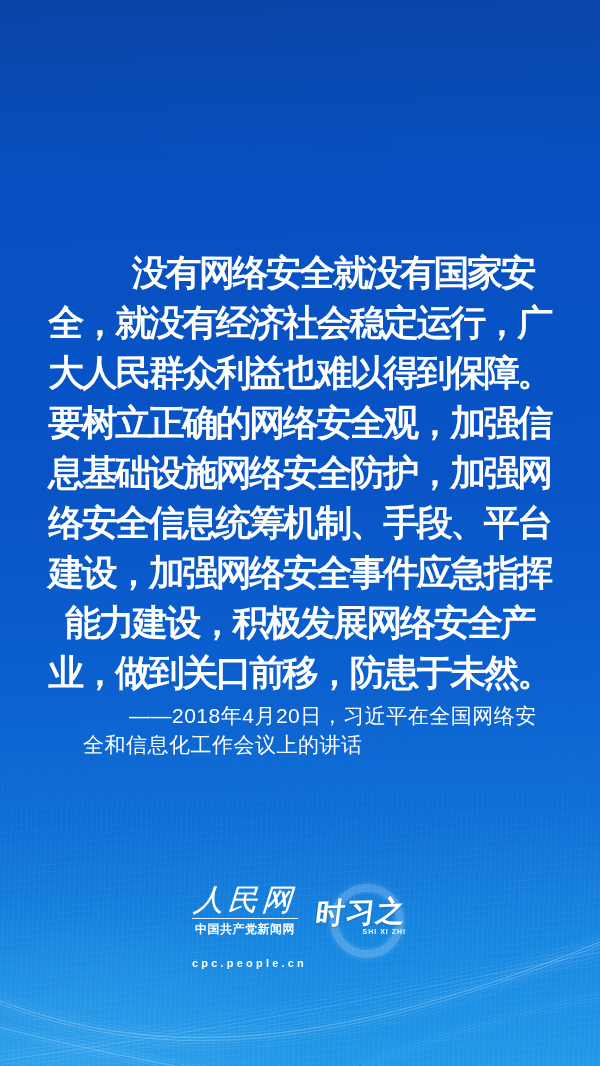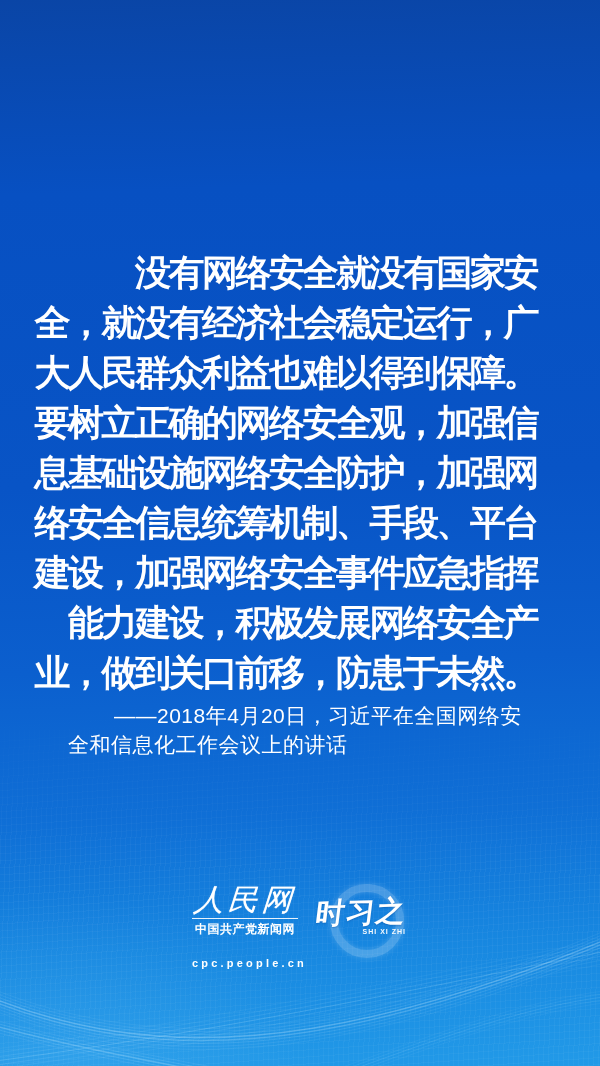--- a/index.html
+++ b/index.html
@@ -25,33 +25,33 @@
     background:
       repeating-linear-gradient(92deg, rgba(255,255,255,0.040) 0 1px, rgba(255,255,255,0) 1px 5px),
       repeating-linear-gradient(176deg, rgba(255,255,255,0.030) 0 1px, rgba(255,255,255,0) 1px 7px);
     -webkit-mask:linear-gradient(to top,#000 55%,transparent);
             mask:linear-gradient(to top,#000 55%,transparent);
     pointer-events:none;
   }
   .waves{position:absolute;left:0;top:0;pointer-events:none;}
   .quote{
     position:absolute;
-    left:34px;top:212px;width:503px;
+    left:48px;top:212px;width:503px;
     color:#fff;
     font-size:36px;
     line-height:50px;
     font-weight:700;
     letter-spacing:-2.5px;
     text-indent:67px;
-    text-align:right;
+    text-align:center;
     word-break:break-all;
   }
   .attribution{
     position:absolute;
-    left:68px;top:680px;width:470px;
+    left:83px;top:680px;width:470px;
     color:#fff;
     font-size:21px;
     line-height:29px;
     font-weight:500;
     letter-spacing:0.5px;
     text-indent:46px;
     word-break:break-all;
   }
   .footer{
     position:absolute;left:0;right:0;top:884px;

